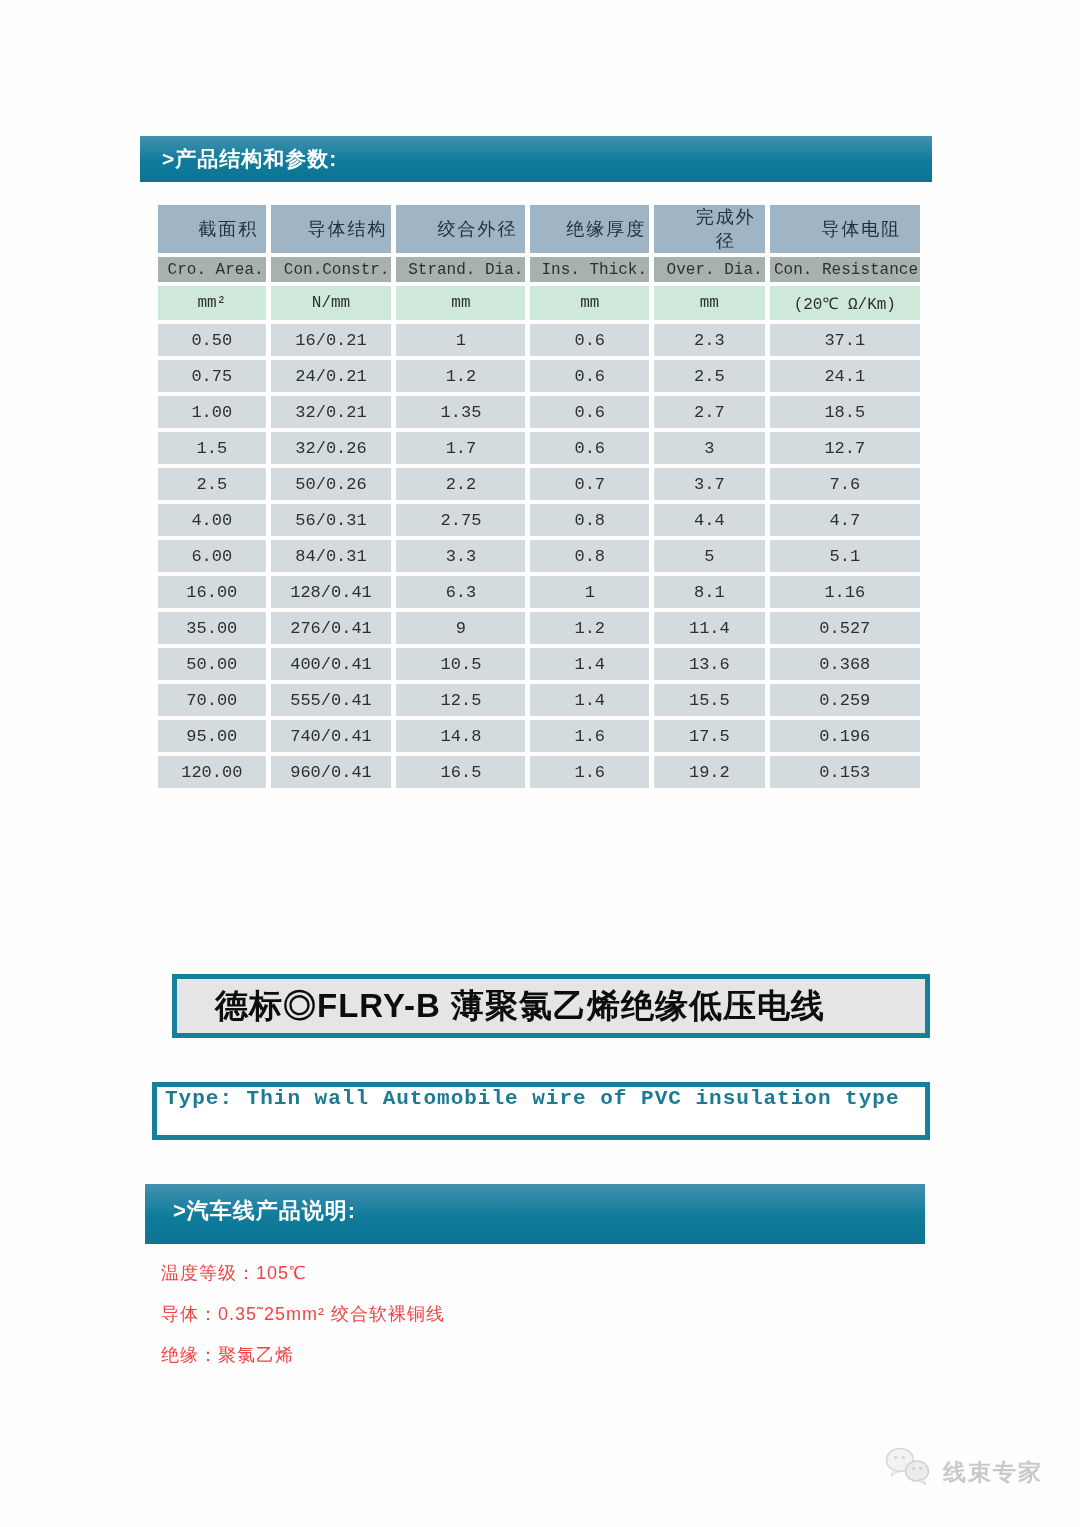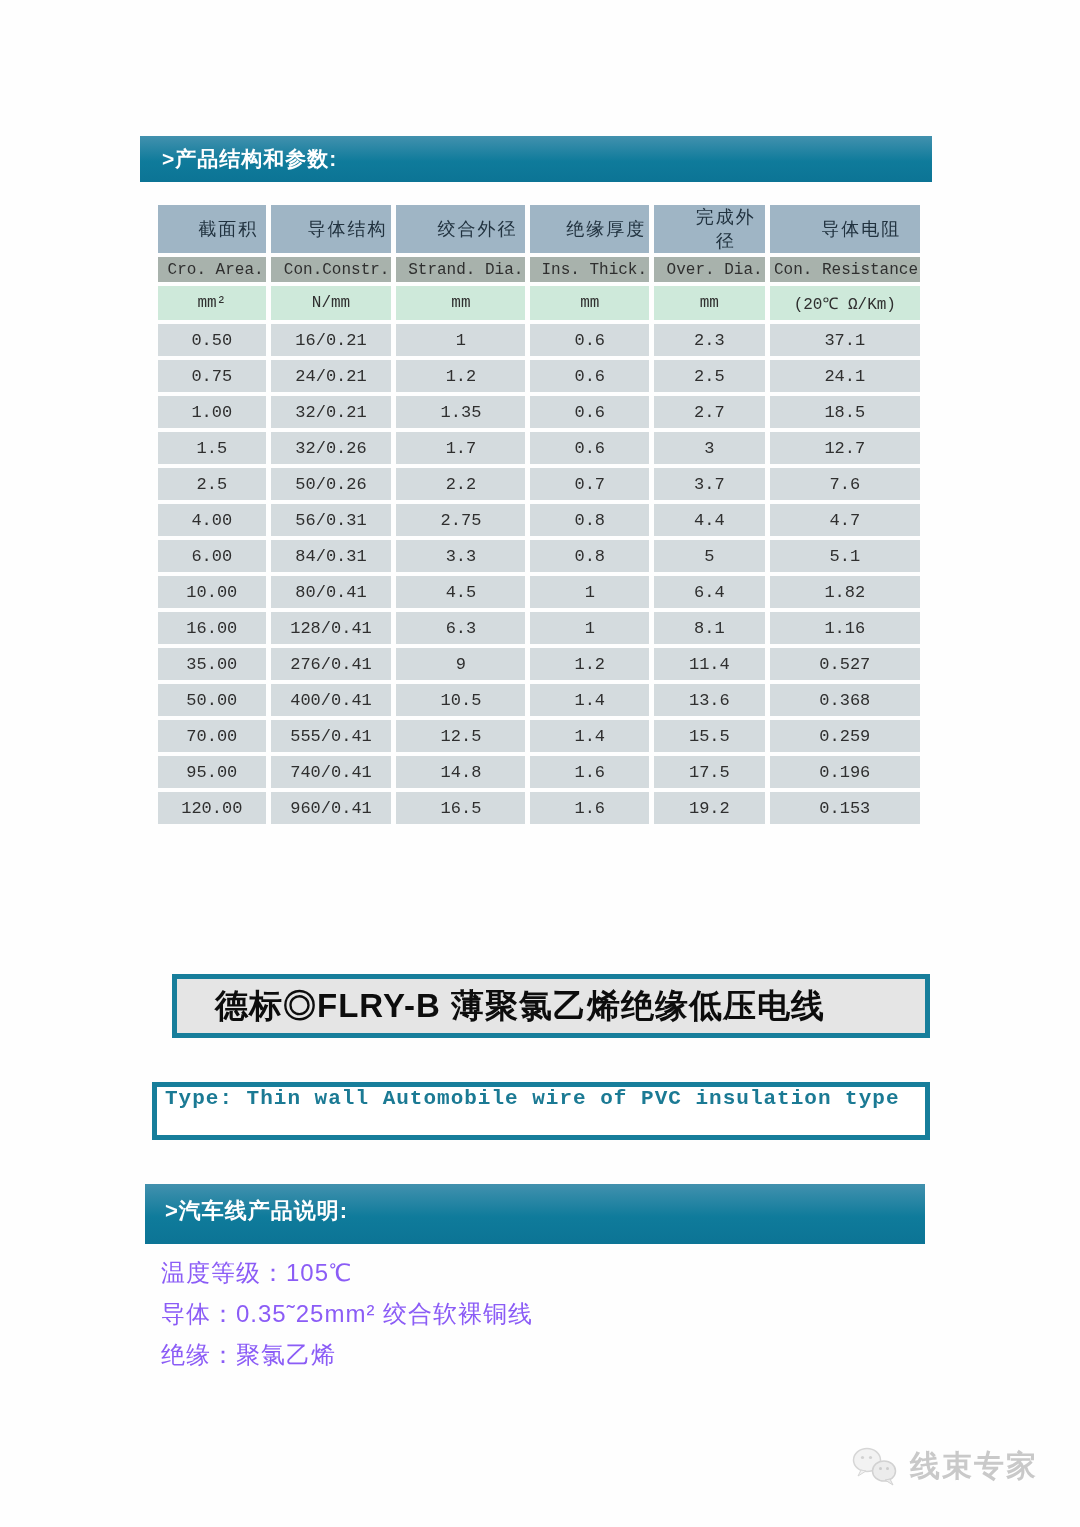--- a/index.html
+++ b/index.html
@@ -8,21 +8,21 @@
   .page{
     position:relative;width:1080px;height:1527px;background:#fefefe;
     font-family:"Liberation Sans",sans-serif;overflow:hidden;margin:0 auto;
   }
   .banner{
     position:absolute;
     background:linear-gradient(180deg,var(--banner_top,#4291ae) 0%,var(--banner_teal,#0f7b9b) 55%,var(--banner_bottom,#0c7495) 100%);
     color:#ffffff;font-weight:bold;display:flex;align-items:center;text-align:center;
   }
   .banner1{left:140px;top:136px;width:792px;height:46px;font-size:21px;padding-left:22px;letter-spacing:1px;}
-  .banner2{left:145px;top:1184px;width:780px;height:60px;font-size:22px;padding-left:20px;padding-bottom:6px;letter-spacing:1px;}
+  .banner2{left:145px;top:1184px;width:780px;height:60px;font-size:22px;padding-left:28px;padding-bottom:6px;letter-spacing:1px;}
 
   .spec-table{
     position:absolute;left:153px;top:201px;width:772px;
     border-collapse:separate;border-spacing:5px 4px;table-layout:fixed;
     font-family:"Liberation Mono","DejaVu Sans Mono",monospace;
   }
   .spec-table th,.spec-table td{
     text-align:center;vertical-align:middle;font-weight:normal;
     color:var(--cell_text,#2f2f2f);padding:0 2px;overflow:hidden;
   }
@@ -38,26 +38,26 @@
     display:flex;align-items:center;padding-left:38px;
     font-size:33px;font-weight:bold;color:#0d0d0d;letter-spacing:1px;white-space:nowrap;
   }
   .type-box{
     position:absolute;left:152px;top:1082px;width:778px;height:58px;
     border:5px solid var(--box_border,#177e9b);background:#ffffff;
     display:flex;align-items:flex-start;padding:0 0 7px 8px;
     color:var(--type_text,#1b7a94);font-size:21px;font-weight:bold;letter-spacing:1px;
     font-family:"Liberation Mono","DejaVu Sans Mono",monospace;white-space:nowrap;
   }
-  .info-lines{position:absolute;left:161px;top:1252px;font-size:24px;color:#8b5cf6;text-align:right;}
+  .info-lines{position:absolute;left:161px;top:1252px;font-size:18px;color:#ef4444;text-align:right;}
   .info-line{height:41px;display:flex;align-items:center;letter-spacing:1px;}
 
   .watermark{
-    position:absolute;left:852px;top:1446px;display:flex;align-items:flex-start;gap:8px;
-    color:var(--watermark_gray,#c9c9c9);font-size:30px;font-weight:bold;letter-spacing:2px;
+    position:absolute;left:885px;top:1446px;display:flex;align-items:flex-end;gap:8px;
+    color:var(--watermark_gray,#c9c9c9);font-size:23px;font-weight:bold;letter-spacing:2px;
     text-shadow:1px 1px 0 #ffffff;white-space:nowrap;
   }
   .watermark svg{display:block;}
 </style>
 </head>
 <body>
 
 <div class="page">
 
   <div class="banner banner1">
@@ -150,28 +150,20 @@
         </tr>
         <tr>
           <td>6.00</td>
           <td>84/0.31</td>
           <td>3.3</td>
           <td>0.8</td>
           <td>5</td>
           <td>5.1</td>
         </tr>
         <tr>
-          <td>10.00</td>
-          <td>80/0.41</td>
-          <td>4.5</td>
-          <td>1</td>
-          <td>6.4</td>
-          <td>1.82</td>
-        </tr>
-        <tr>
           <td>16.00</td>
           <td>128/0.41</td>
           <td>6.3</td>
           <td>1</td>
           <td>8.1</td>
           <td>1.16</td>
         </tr>
         <tr>
           <td>35.00</td>
           <td>276/0.41</td>

